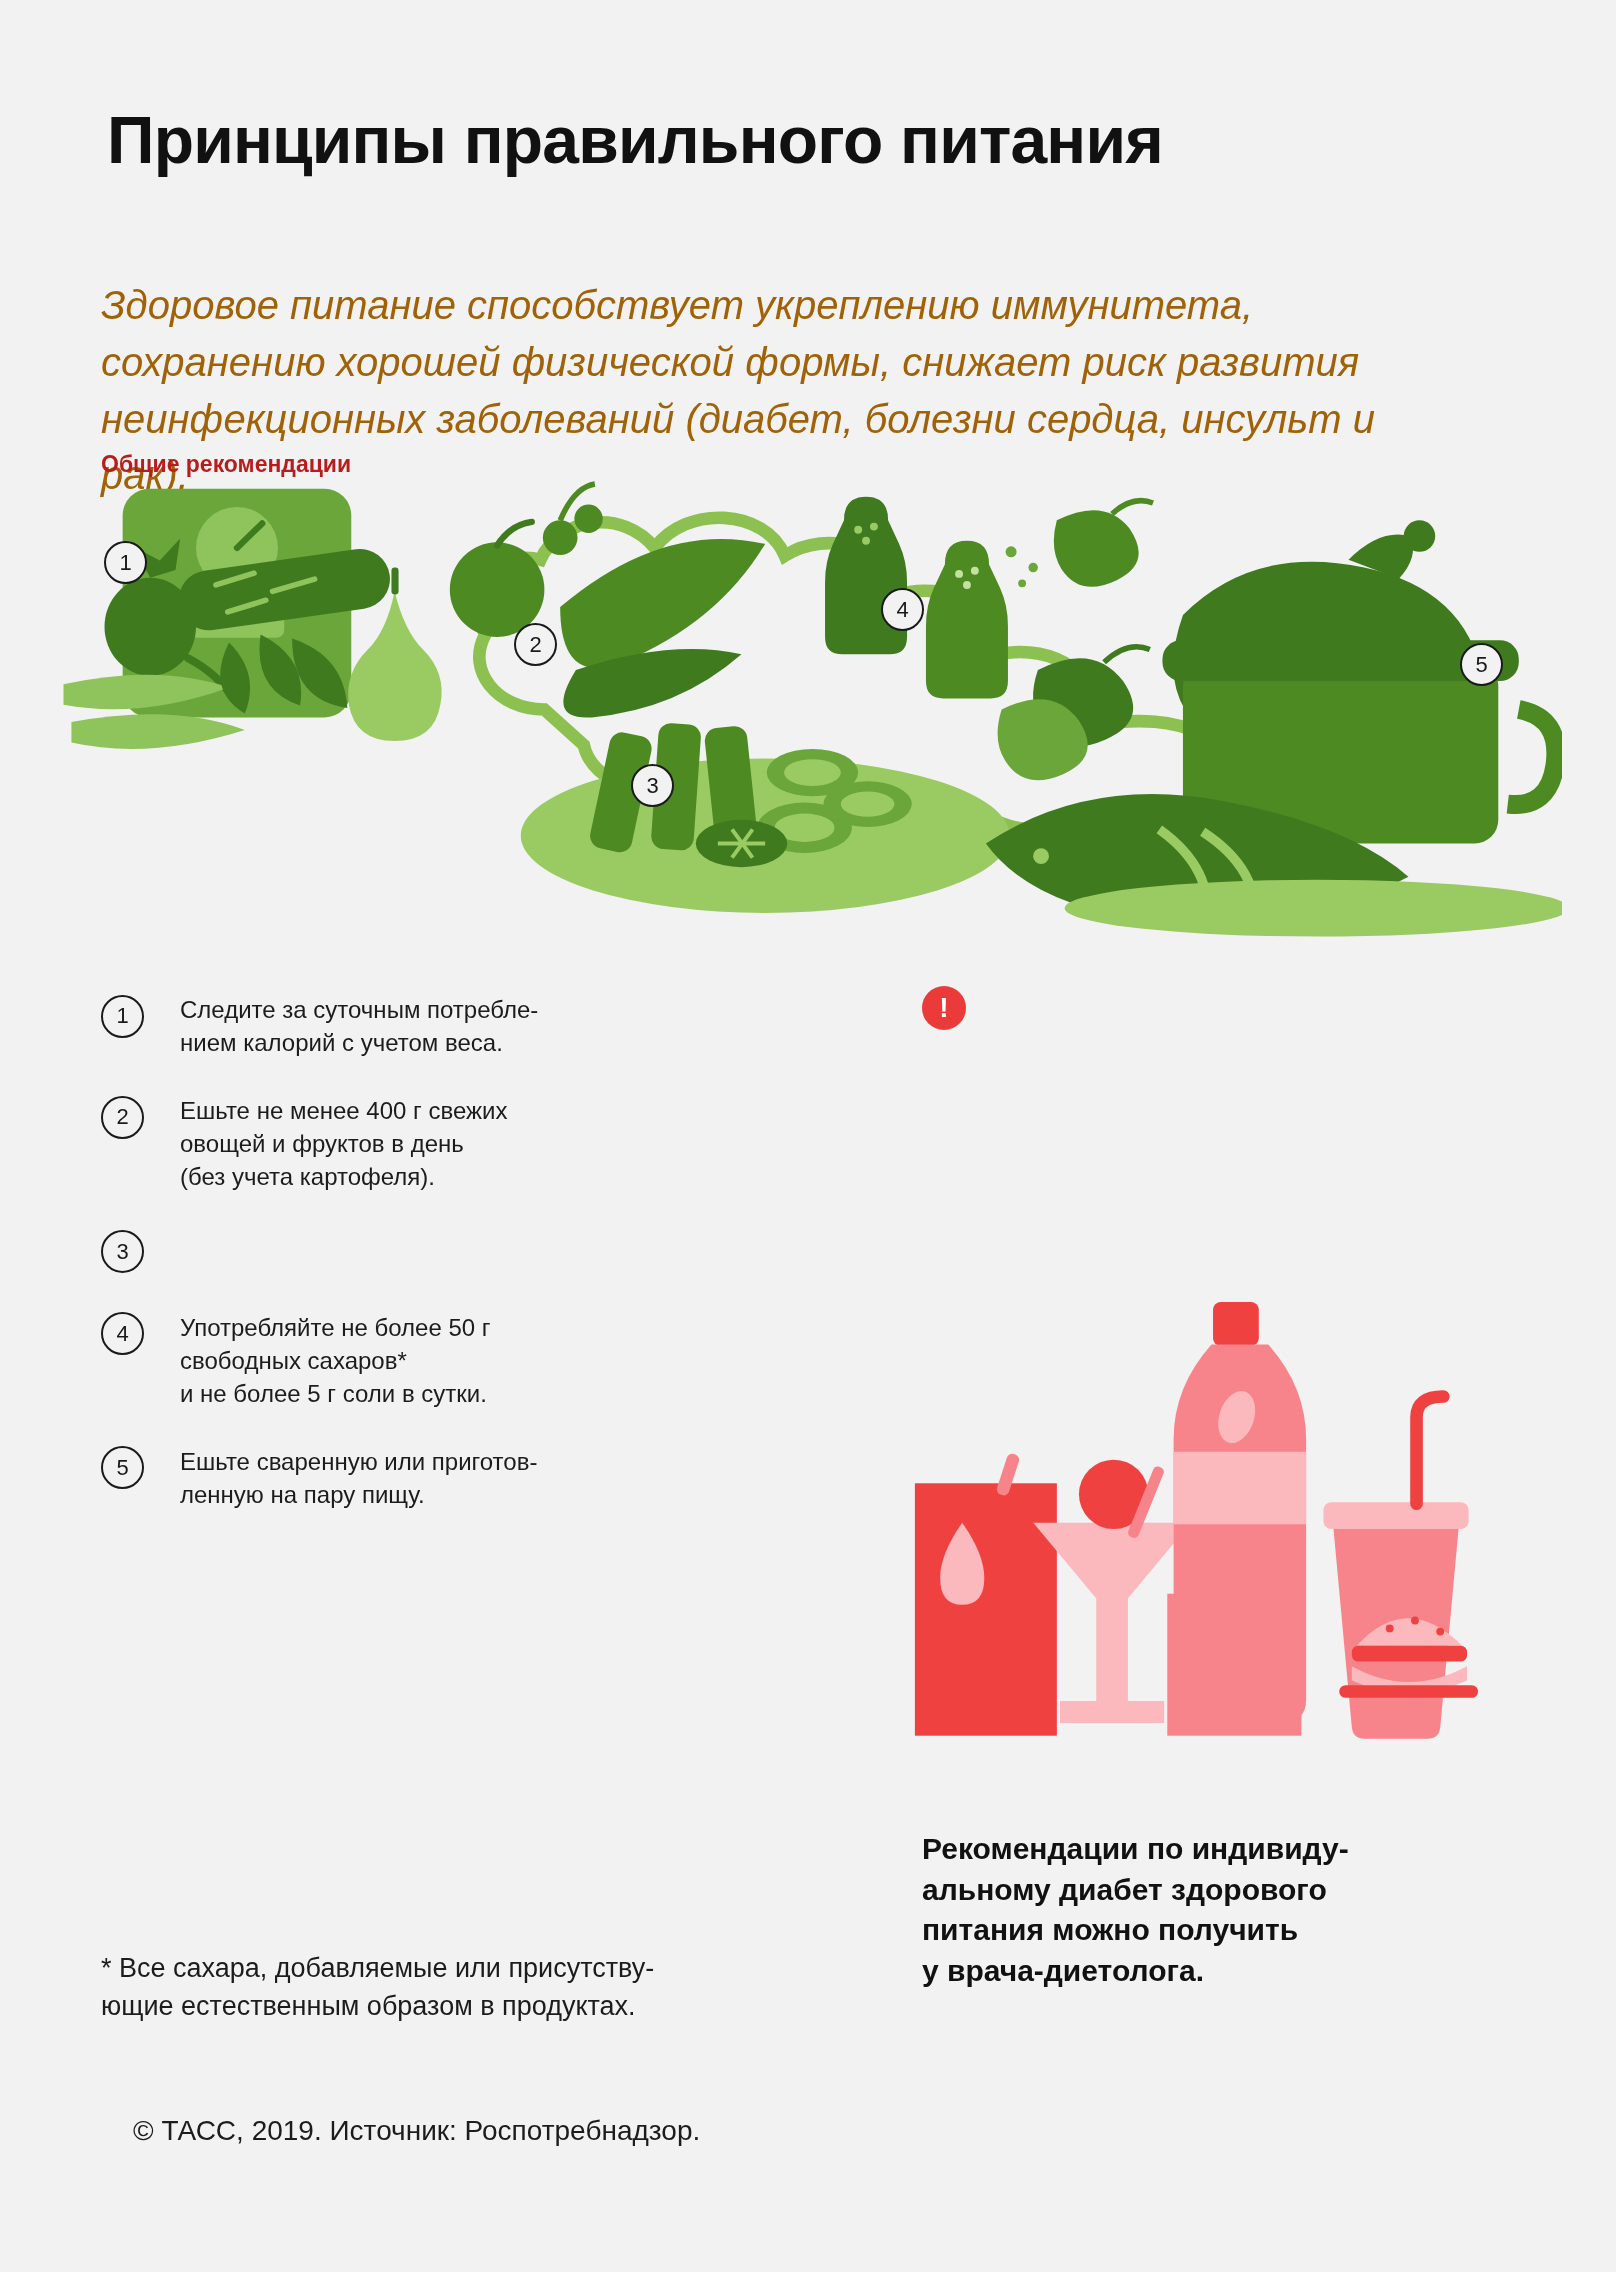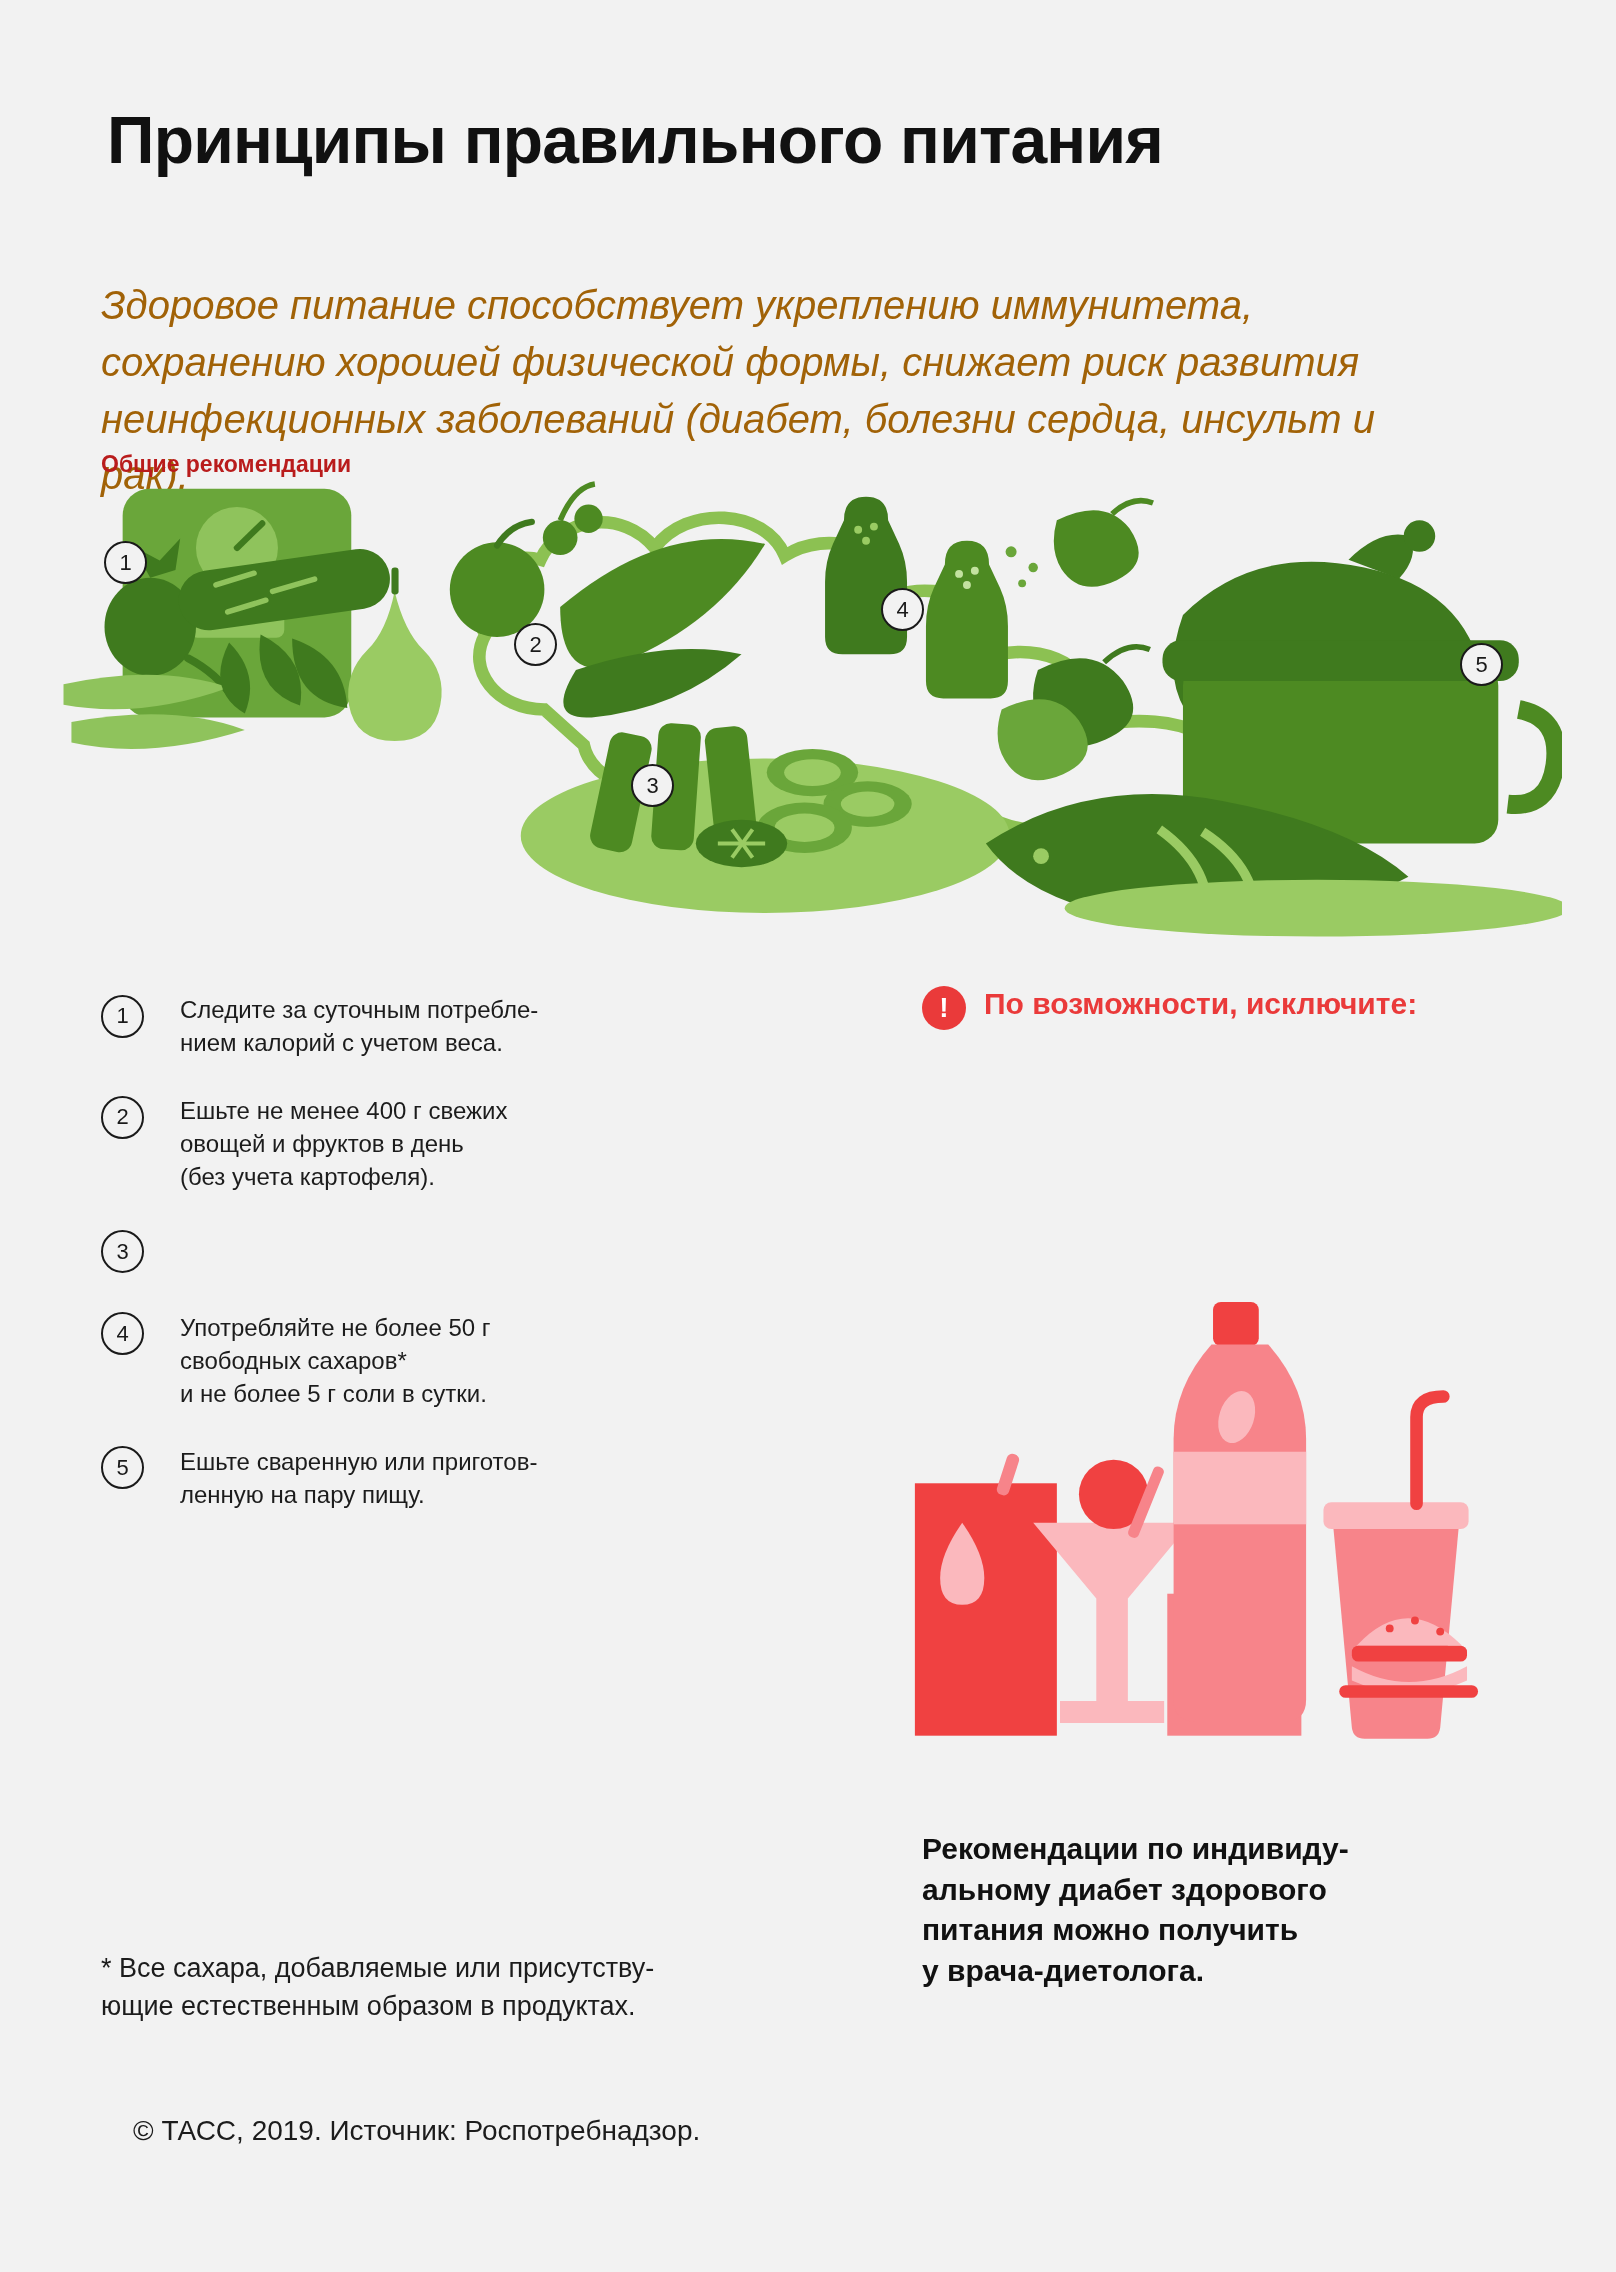--- a/index.html
+++ b/index.html
@@ -392,21 +392,20 @@
     </div>
   </div>
 
   <div class="footnote">* Все сахара, добавляемые или присутству-
 ющие естественным образом в продуктах.</div>
   <div class="copyright">© ТАСС, 2019. Источник: Роспотребнадзор.</div>
 
   <div class="exclude-block">
     <div class="exclude-head">
       <span class="warn-icon">!</span>
-      <span class="exclude-title">По возможности, исключите:</span>
     </div>
   </div>
 
   <div class="illus-bottom">
     <svg width="631" height="505" viewBox="0 0 800 640" xmlns="http://www.w3.org/2000/svg">
 
       <g>
         <rect x="10" y="250" width="180" height="320" fill="#f04141"></rect>
         <path d="M70 300 q28 40 28 70 q0 34 -28 34 q-28 0 -28 -34 q0 -30 28 -70 Z" fill="#fbb8bd"></path>
         <rect x="120" y="212" width="16" height="54" rx="7" fill="#f7848a" transform="rotate(18 128 239)"></rect>

